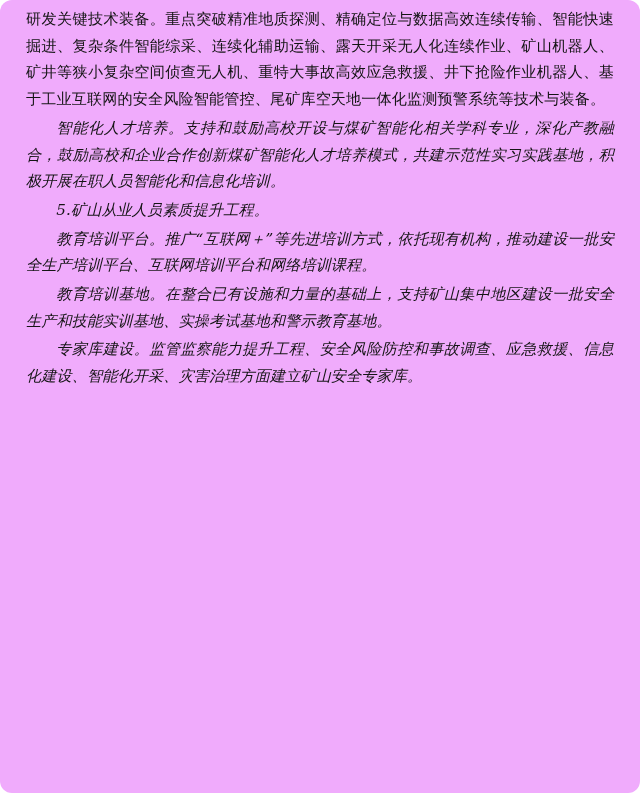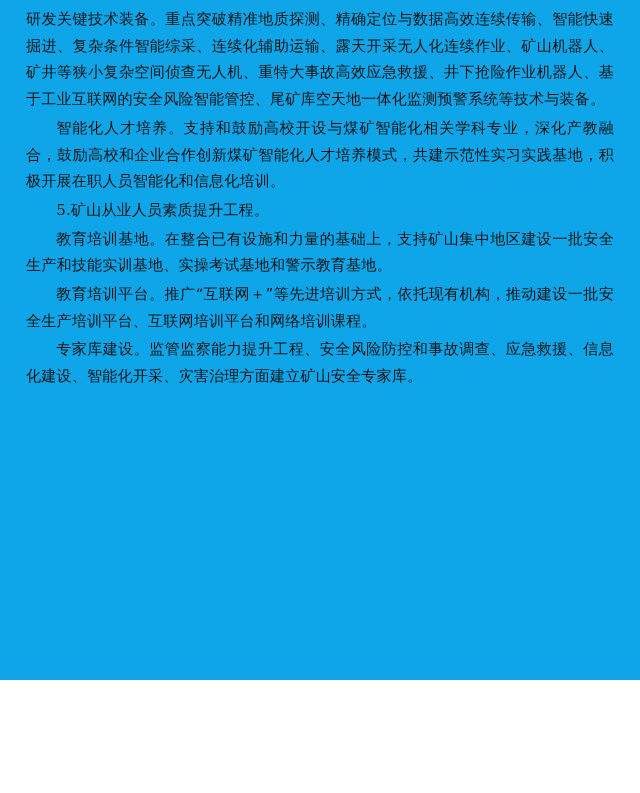--- a/index.html
+++ b/index.html
@@ -10,43 +10,45 @@
   body {
     width: 640px;
     height: 793px;
     font-family: "DejaVu Serif", "Liberation Serif", serif;
     color: #111111;
     overflow: hidden;
   }
   .page {
     box-sizing: border-box;
     width: 640px;
-    height: 680px;
+    height: 793px;
     padding: 6px 26px 0 26px;
-    background: #0ea5e9;
+    background: #f0abfc;
+    border-radius: 12px;
   }
   .para {
     margin: 0 0 2px 0;
     font-size: 15.1px;
     line-height: 1.77;
     text-align: justify;
     text-justify: inter-ideograph;
     letter-spacing: 0.15px;
     color: #141414;
   }
   .indent {
     text-indent: 2em;
+    font-style: italic;
   }
   .noindent {
     text-indent: 0;
   }
 </style>
 </head>
 <body>
 
 <div class="page">
   <p class="para noindent">研发关键技术装备。重点突破精准地质探测、精确定位与数据高效连续传输、智能快速掘进、复杂条件智能综采、连续化辅助运输、露天开采无人化连续作业、矿山机器人、矿井等狭小复杂空间侦查无人机、重特大事故高效应急救援、井下抢险作业机器人、基于工业互联网的安全风险智能管控、尾矿库空天地一体化监测预警系统等技术与装备。</p>
   <p class="para indent">智能化人才培养。支持和鼓励高校开设与煤矿智能化相关学科专业，深化产教融合，鼓励高校和企业合作创新煤矿智能化人才培养模式，共建示范性实习实践基地，积极开展在职人员智能化和信息化培训。</p>
   <p class="para indent">5.矿山从业人员素质提升工程。</p>
+  <p class="para indent">教育培训平台。推广“互联网＋”等先进培训方式，依托现有机构，推动建设一批安全生产培训平台、互联网培训平台和网络培训课程。</p>
   <p class="para indent">教育培训基地。在整合已有设施和力量的基础上，支持矿山集中地区建设一批安全生产和技能实训基地、实操考试基地和警示教育基地。</p>
-  <p class="para indent">教育培训平台。推广“互联网＋”等先进培训方式，依托现有机构，推动建设一批安全生产培训平台、互联网培训平台和网络培训课程。</p>
   <p class="para indent">专家库建设。监管监察能力提升工程、安全风险防控和事故调查、应急救援、信息化建设、智能化开采、灾害治理方面建立矿山安全专家库。</p>
 </div>
 
 </body></html>

